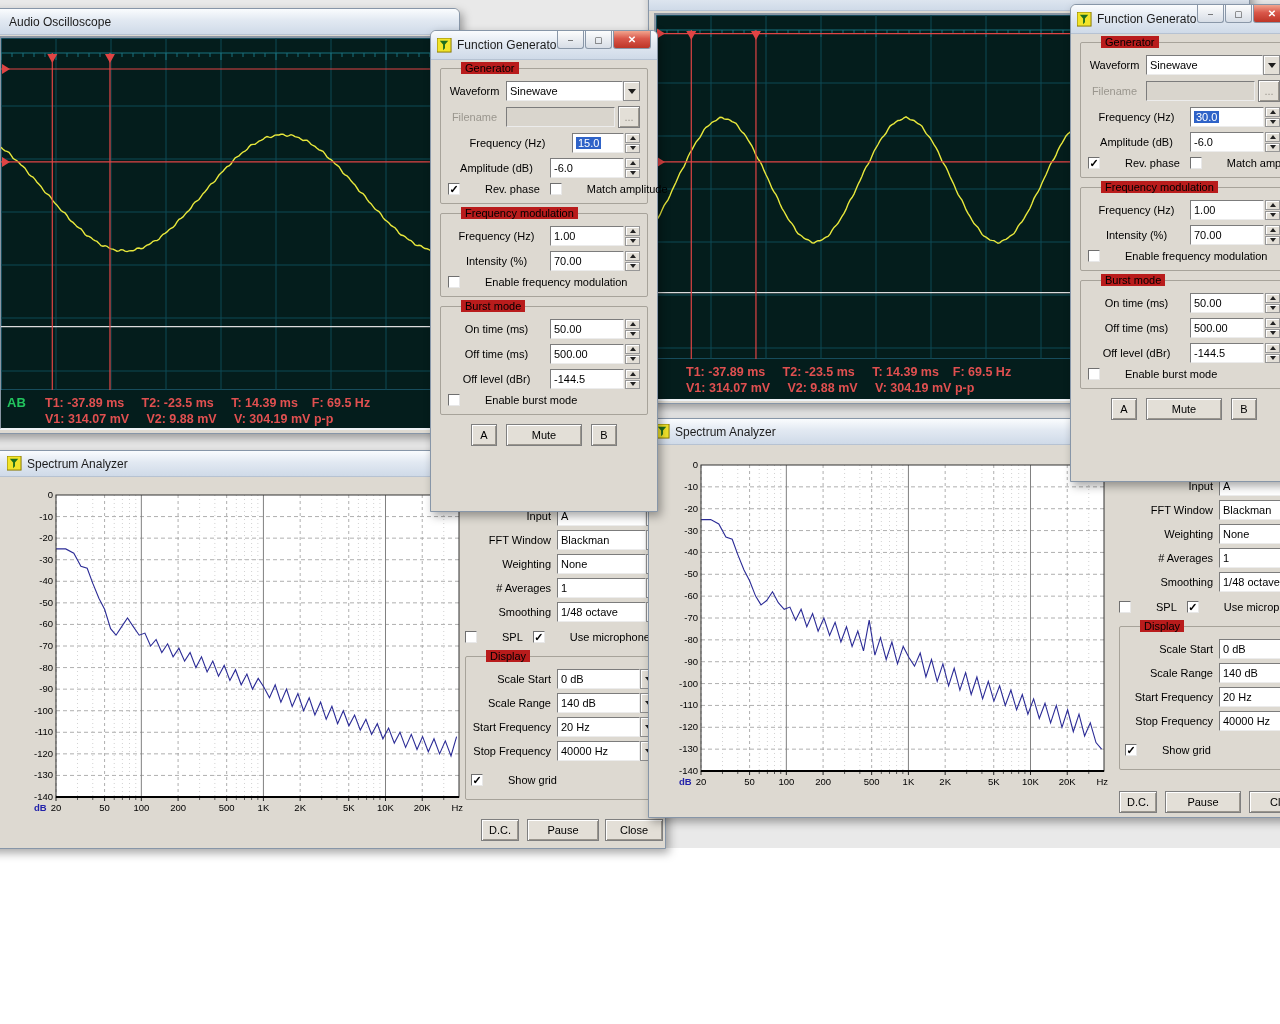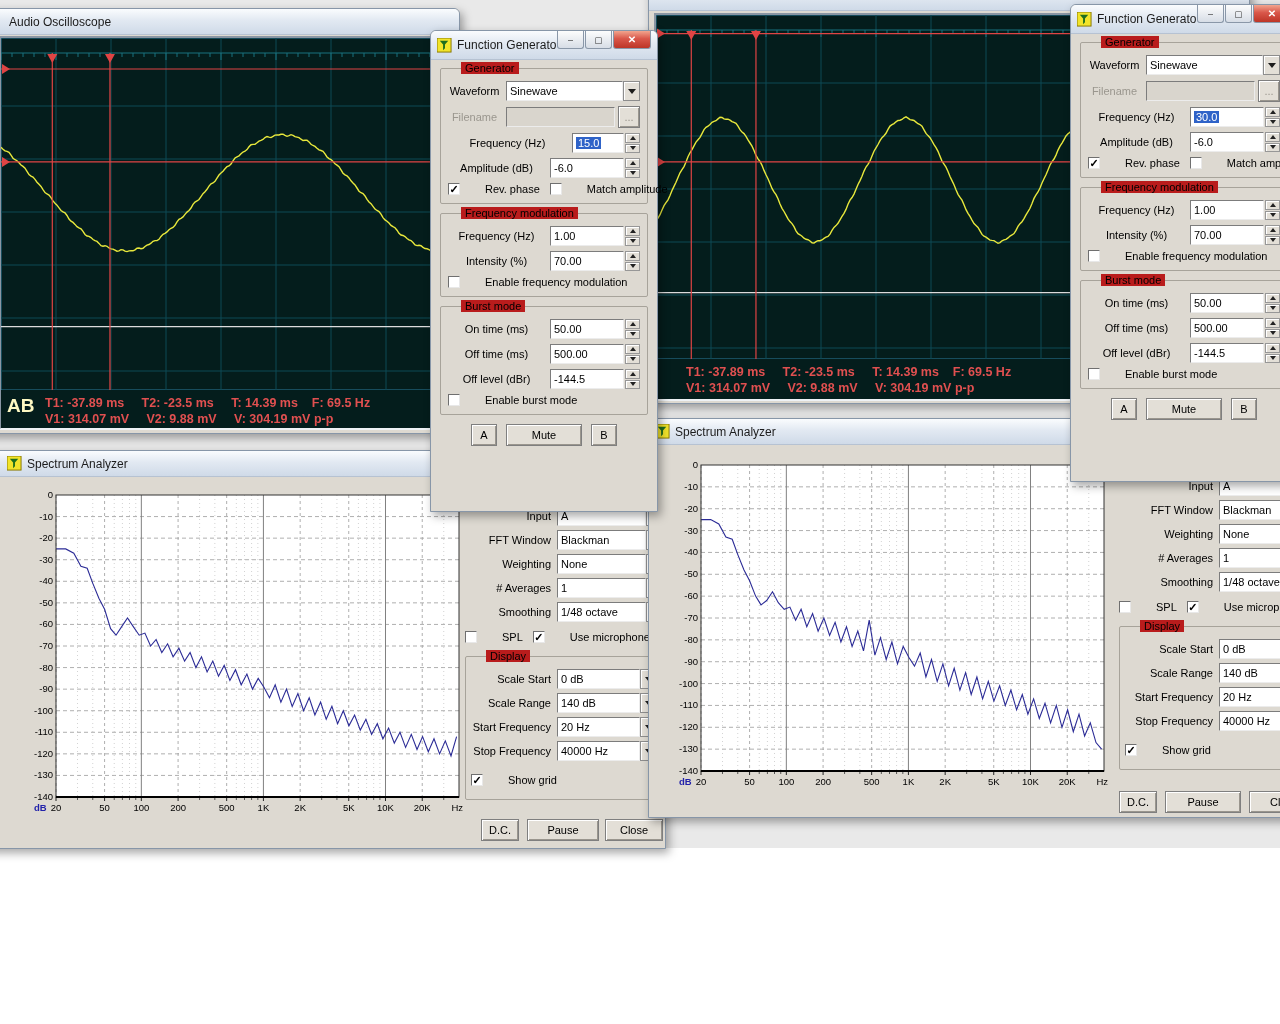--- a/index.html
+++ b/index.html
@@ -50,21 +50,21 @@
   .dis{color:#9a968e;}
   .row{display:flex;align-items:center;margin-bottom:5px;}
   
   .fg .titlebar{height:29px;}
   .fg-body{position:absolute;left:0;right:0;top:29px;bottom:0;padding:8px 9px 0;}
   .fg-btnrow{display:flex;justify-content:center;gap:9px;margin-top:4px;}
   
   .bezel{position:absolute;background:#041d1c;border:2px solid;
     border-color:#8a96a4 #eef2f6 #eef2f6 #8a96a4;}
   .meas{display:flex;padding:1px 0 0 6px;}
-  .chan{color:#fef9c3;font-weight:bold;font-size:19px;width:38px;}
+  .chan{color:#22c55e;font-weight:bold;font-size:13px;width:38px;}
   .mlines div{color:#e05050;font-weight:bold;font-size:12.5px;line-height:16px;white-space:pre;}
   
   .spec{position:absolute;}
   .sa-panel{position:absolute;overflow:hidden;}
   .sa-row{display:flex;align-items:center;height:24px;}
   .sa-lbl{flex:1;text-align:right;padding-right:6px;font-size:11px;white-space:nowrap;}
   .sa-cbrow{display:flex;align-items:center;height:26px;}
   .disp{margin-top:6px;padding:10px 5px 6px;}
   .sa-btn{position:absolute;}
   svg text{font-family:"Liberation Sans",sans-serif;}

